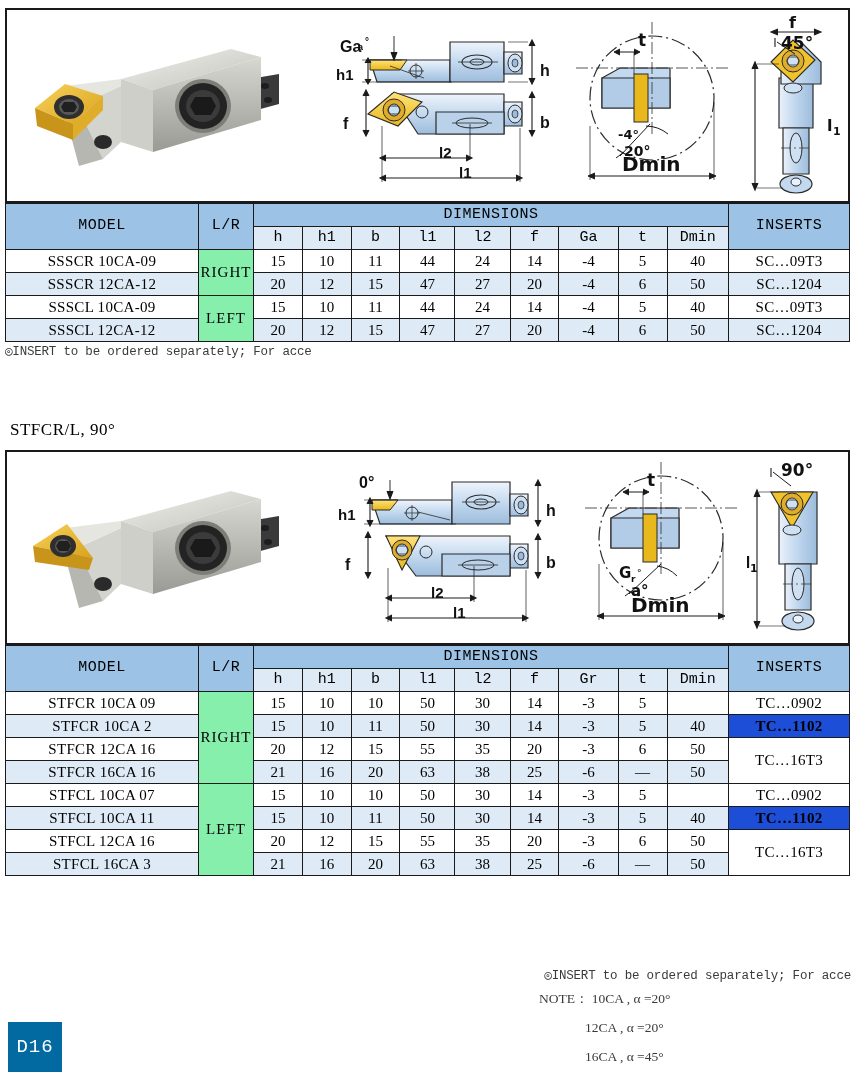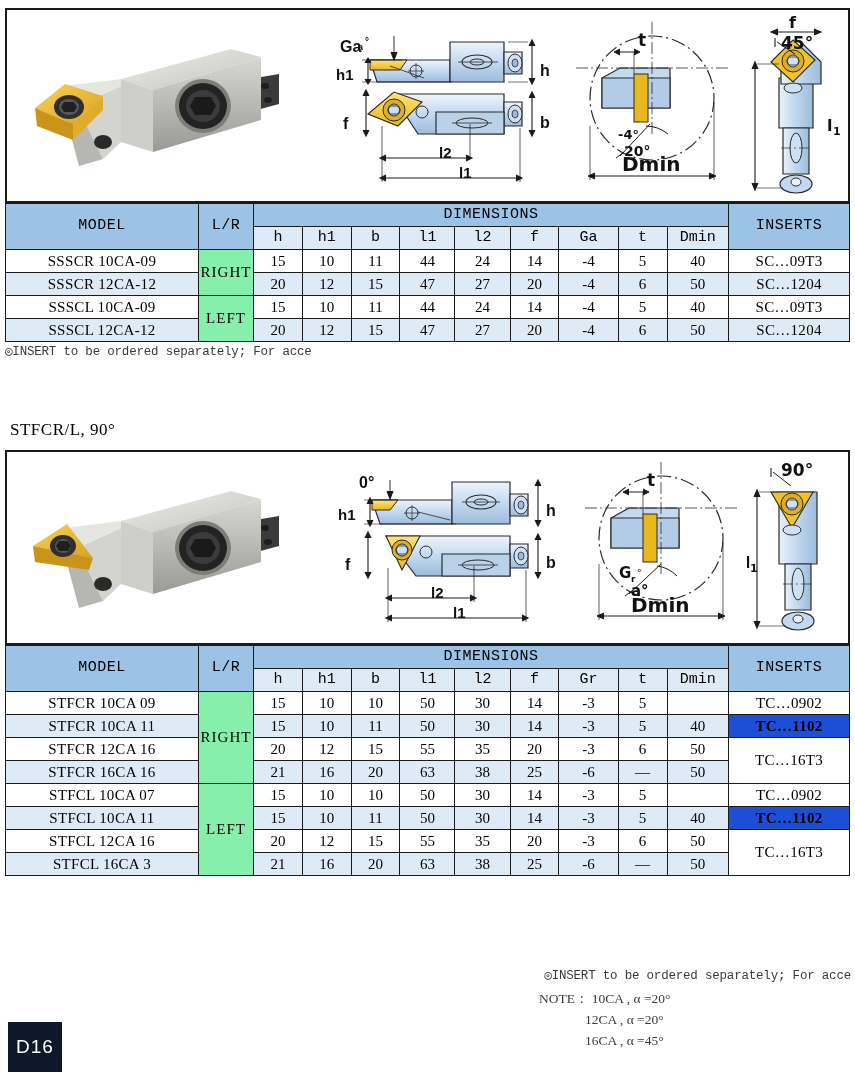--- a/index.html
+++ b/index.html
@@ -83,27 +83,27 @@
   }
 
   .notes {
     position: absolute;
     text-align: left;
     font-family: "Liberation Serif","DejaVu Serif",serif;
     font-size: 13.5px;
     color: #3a3a3a;
     line-height: 21px;
   }
-  .notes .indent { padding-left: 46px; }
+  .notes .indent { padding-left: 46px; margin-top: 8px; }
 
   .badge {
     position: absolute;
-    background: #0f172a;
+    background: #0369a1;
     color: #ffffff;
-    font-family: Liberation Sans, sans-serif;
+    font-family: Liberation Mono, monospace;
     font-size: 19px;
     display: flex; align-items: center; justify-content: center;
     letter-spacing: 1px;
   }
 
   
   .fig-photo { position: absolute; }
   .dim-label {
     position: absolute;
     font-family: "Liberation Sans", "DejaVu Sans", sans-serif;
@@ -660,21 +660,21 @@
           <td>10</td>
           <td>50</td>
           <td>30</td>
           <td>14</td>
           <td>-3</td>
           <td>5</td>
           <td></td>
           <td class="ins">TC…0902</td>
         </tr>
         <tr class="alt">
-          <td class="model">STFCR 10CA 11</td>
+          <td class="model">STFCR 10CA 2</td>
           <td>15</td>
           <td>10</td>
           <td>11</td>
           <td>50</td>
           <td>30</td>
           <td>14</td>
           <td>-3</td>
           <td>5</td>
           <td>40</td>
           <td class="ins white">TC…1102</td>

